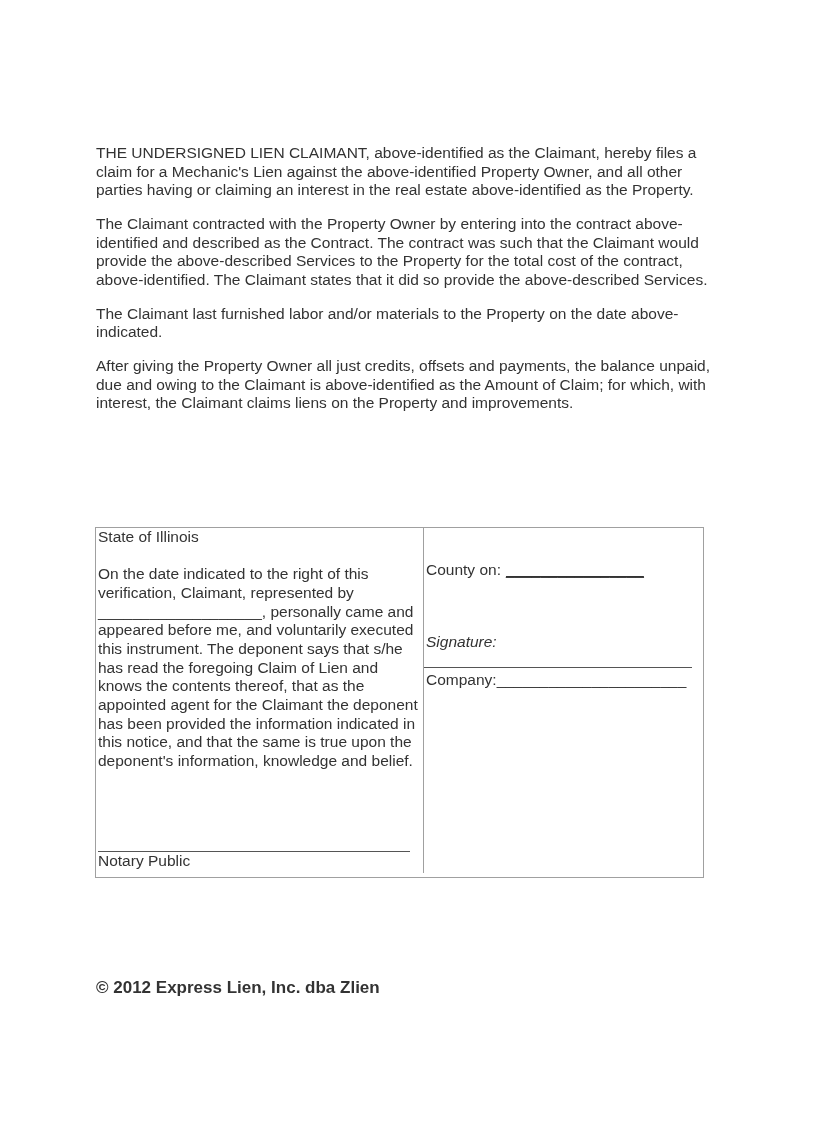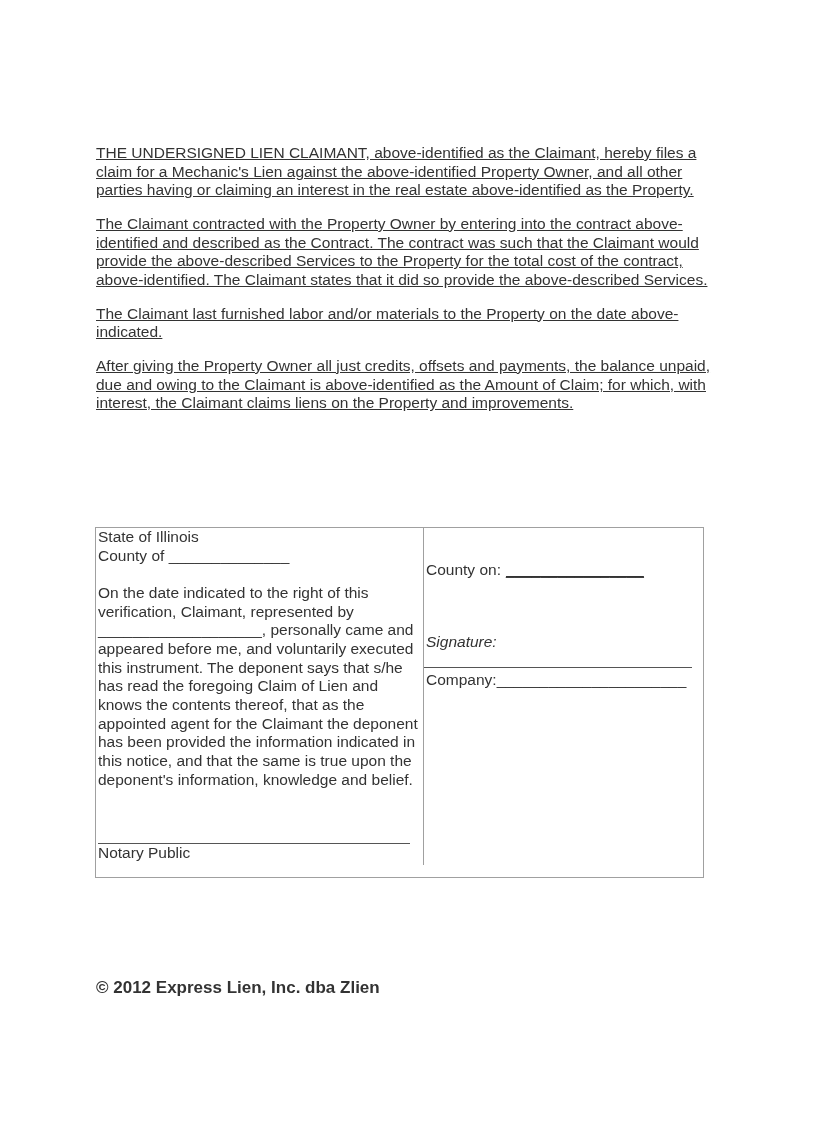--- a/index.html
+++ b/index.html
@@ -14,29 +14,29 @@
     background:var(--bg);
     font-family:"Liberation Sans","DejaVu Sans",sans-serif;
     color:var(--text);
     position:relative;
     overflow:hidden;
   }
   .doc-body{
     position:absolute;left:96px;top:144px;width:625px;
     font-size:15.5px;line-height:18.65px;
   }
-  .doc-body p{margin:0 0 15px 0;text-decoration:underline;}
+  .doc-body p{margin:0 0 15px 0;}
   .notary-box{
     position:absolute;left:95px;top:527px;width:609px;height:351px;
     box-sizing:border-box;
     border:1px solid var(--border);
     font-size:15.5px;line-height:18.65px;
   }
   .cell-left{
-    position:absolute;left:0;top:0;bottom:12px;width:328px;
+    position:absolute;left:0;top:0;bottom:4px;width:328px;
     box-sizing:border-box;
     border-right:1px solid var(--border);
     padding:0 0 0 2px;
   }
   .cell-right{
     position:absolute;left:328px;right:0;top:0;bottom:0;
   }
   .cell-gap{height:18.65px;}
   .notary-sig{
     position:absolute;left:2px;bottom:2px;width:312px;
@@ -60,23 +60,20 @@
   <p>THE UNDERSIGNED LIEN CLAIMANT, above-identified as the Claimant, hereby files a claim for a Mechanic's Lien against the above-identified Property Owner, and all other parties having or claiming an interest in the real estate above-identified as the Property.</p>
   <p>The Claimant contracted with the Property Owner by entering into the contract above-identified and described as the Contract. The contract was such that the Claimant would provide the above-described Services to the Property for the total cost of the contract, above-identified. The Claimant states that it did so provide the above-described Services.</p>
   <p>The Claimant last furnished labor and/or materials to the Property on the date above-indicated.</p>
   <p>After giving the Property Owner all just credits, offsets and payments, the balance unpaid, due and owing to the Claimant is above-identified as the Amount of Claim; for which, with interest, the Claimant claims liens on the Property and improvements.</p>
 </div>
 
 <div class="notary-box">
 
   <div class="cell-left">
     <div>State of Illinois</div>
-    <div>
-      <span>County of </span><span class="blank">______________</span>
-    </div>
     <div class="cell-gap"></div>
     <div>On the date indicated to the right of this verification, Claimant, represented by ___________________, personally came and appeared before me, and voluntarily executed this instrument. The deponent says that s/he has read the foregoing Claim of Lien and knows the contents thereof, that as the appointed agent for the Claimant the deponent has been provided the information indicated in this notice, and that the same is true upon the deponent's information, knowledge and belief.</div>
     <div class="notary-sig sig-block">
       <div class="rule"></div>
       <div>Notary Public</div>
     </div>
   </div>
 
   <div class="cell-right">
     <div class="signed-on-row">

